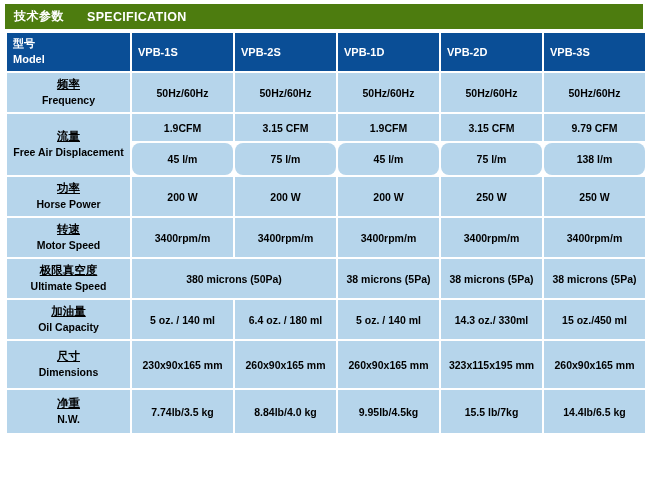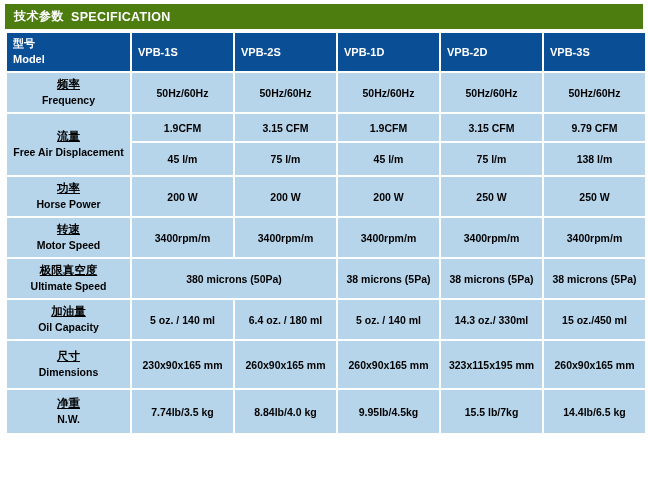--- a/index.html
+++ b/index.html
@@ -35,21 +35,21 @@
   .banner-cn {
     color: #ffffff;
     font-size: 12px;
     font-weight: bold;
     letter-spacing: 0.5px;
   }
   .banner-en {
     color: #ffffff;
     font-size: 12.5px;
     font-weight: bold;
-    margin-left: 7px;
+    margin-left: 23px;
     letter-spacing: 0.3px;
   }
 
   
   table.spec {
     border-collapse: separate;
     border-spacing: 2px;
     width: 638px;
     table-layout: fixed;
     margin-top: 2px;
@@ -97,21 +97,21 @@
     display: block;
     font-size: 10.5px;
     font-weight: bold;
     text-align: center;
   }
 
   td.data-col { width: 101px; }
 
   .r-freq td   { height: 31px; }
   .r-fad-a td  { height: 27px; }
-  .r-fad-b td  { height: 32px; }
+  .r-fad-b td  { height: 32px; border-radius: 8px; }
   .r-hp td     { height: 36px; }
   .r-ms td     { height: 35px; }
   .r-uv td     { height: 37px; }
   .r-oc td     { height: 34px; }
   .r-dim td    { height: 47px; }
   .r-nw td     { height: 43px; }
 </style>
 </head>
 <body>
 

